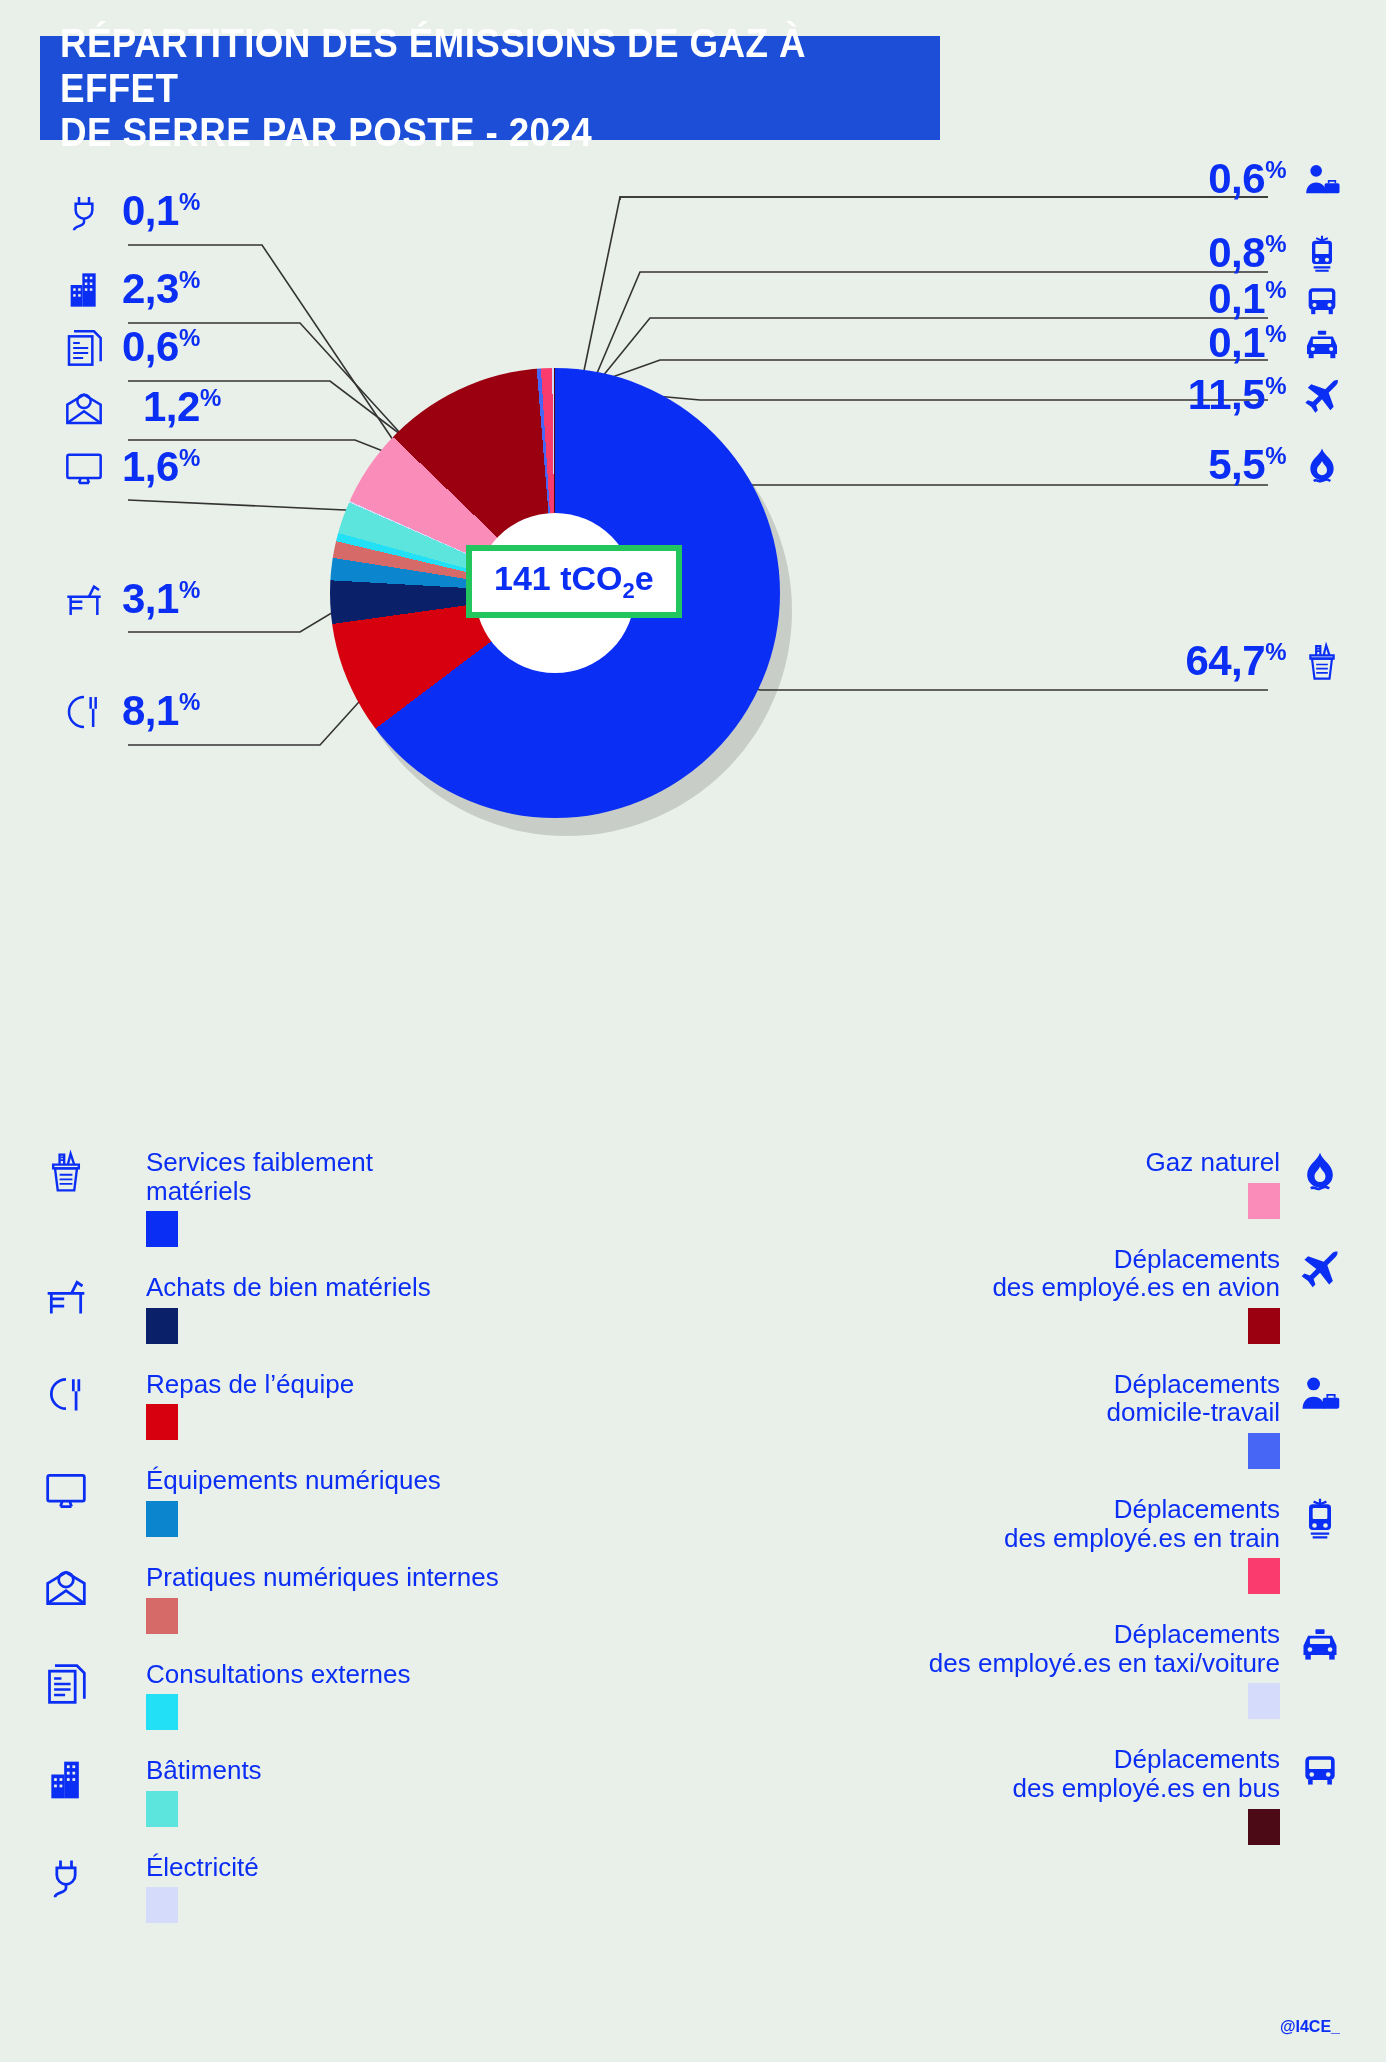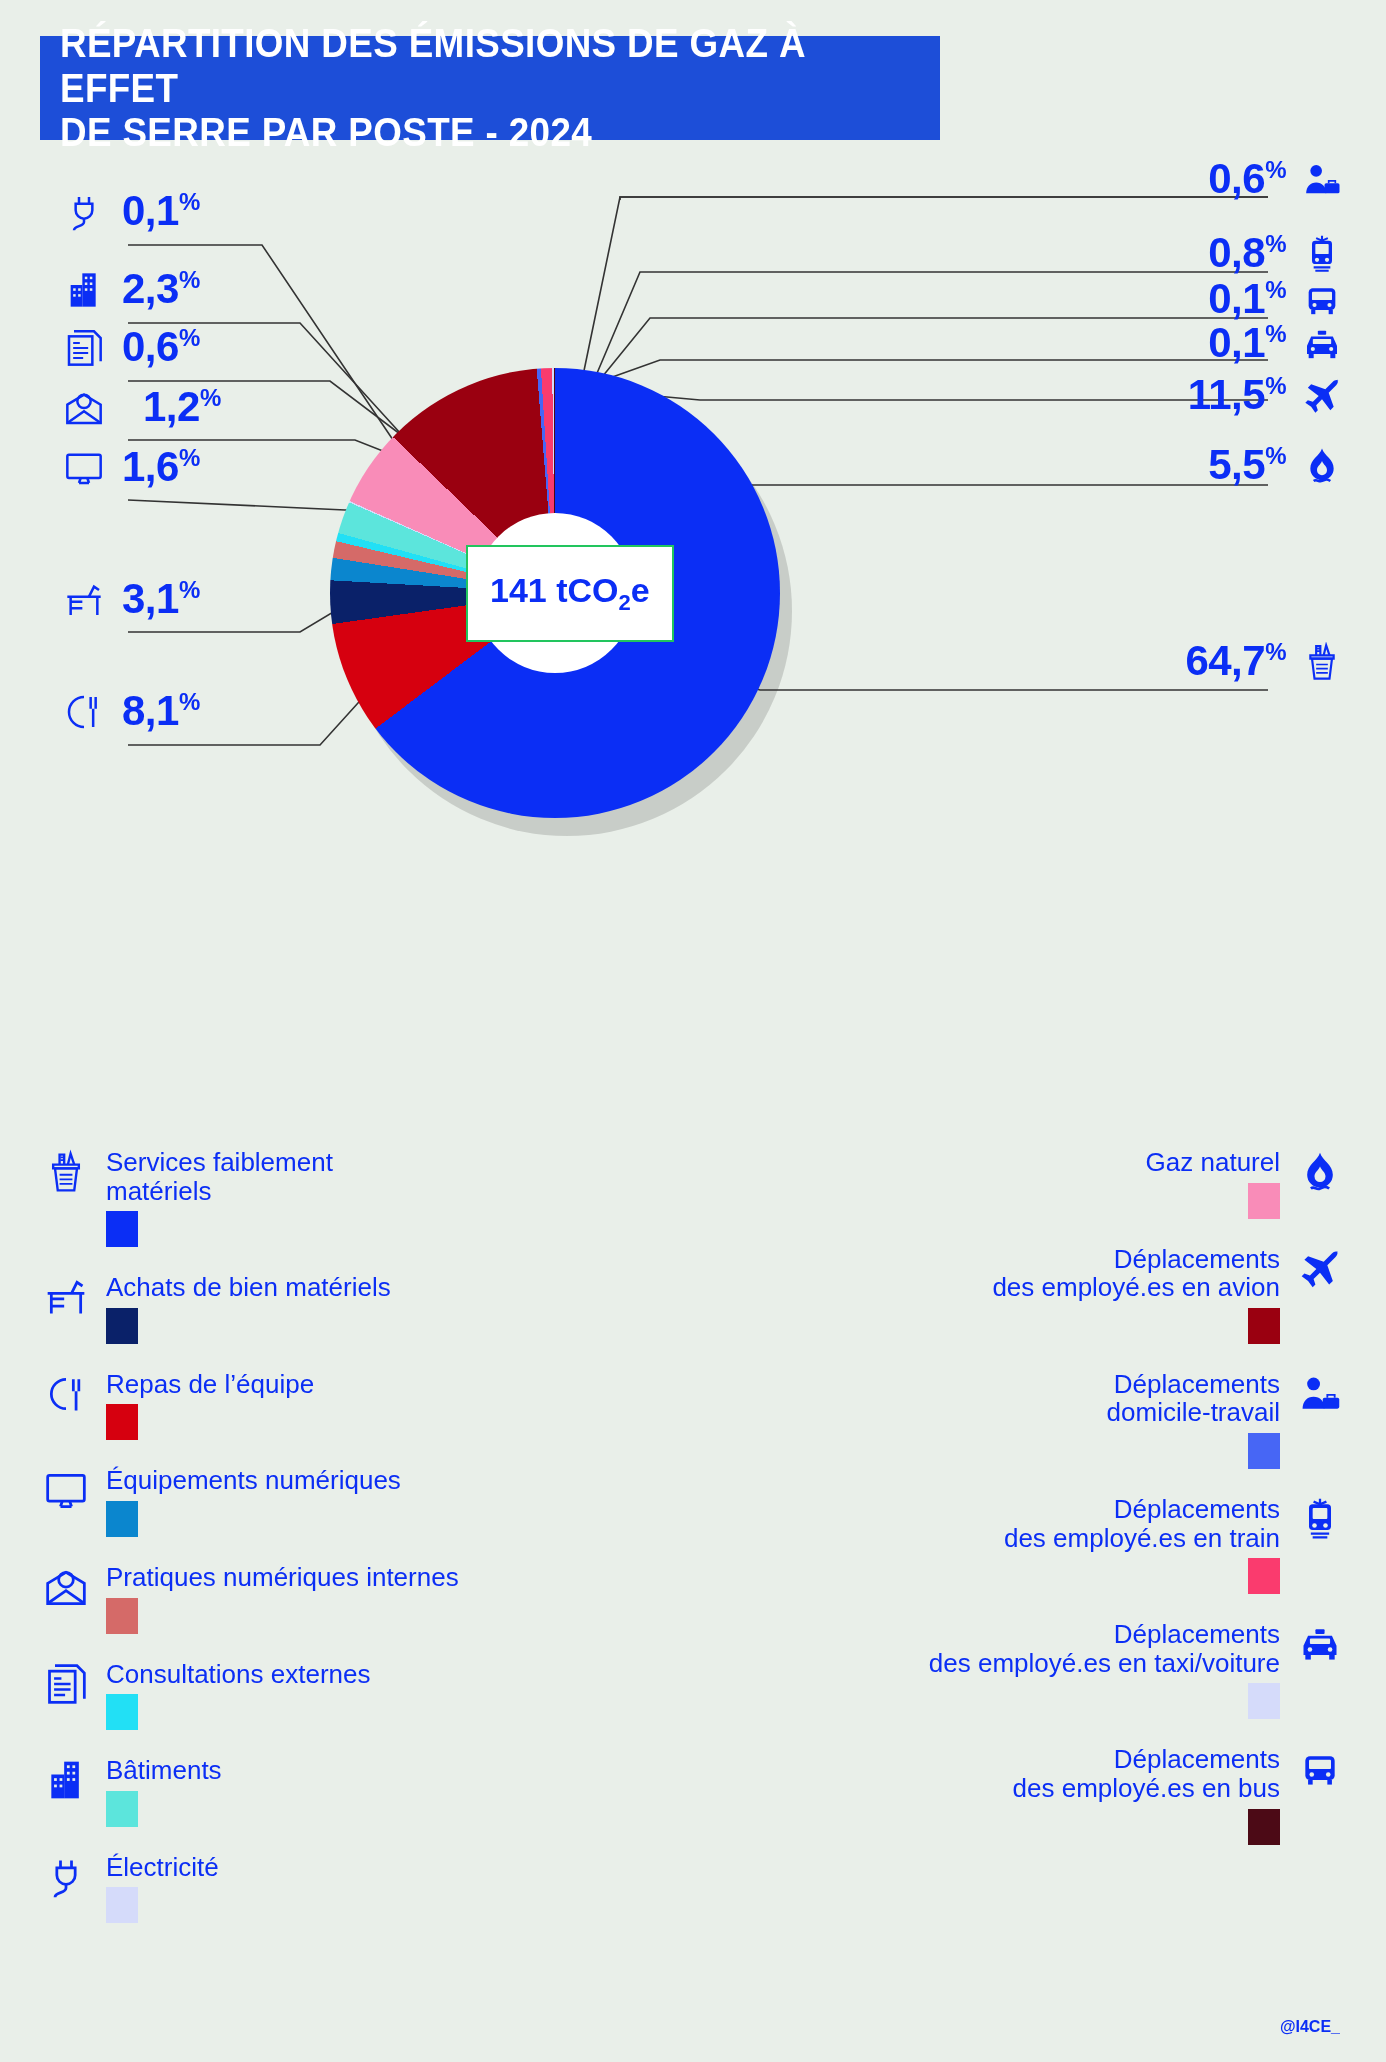--- a/index.html
+++ b/index.html
@@ -49,32 +49,32 @@
     position:absolute;left:12px;top:18px;width:450px;height:450px;border-radius:50%;
     background:rgba(0,0,0,0.14);filter:blur(0px);z-index:-1;
   }
   #donut-hole{
     position:absolute;left:50%;top:50%;width:160px;height:160px;
     margin-left:-80px;margin-top:-80px;border-radius:50%;
     background:#ffffff;
   }
   #center-label{
     position:absolute;left:466px;top:545px;
-    background:#ffffff;border:2px solid #22c55e;
-    padding:24px 22px;
+    background:#ffffff;border:6px solid #22c55e;
+    padding:8px 22px;
     color:#0B2EF5;font-size:34px;font-weight:bold;
     white-space:nowrap;z-index:5;
   }
   #center-label sub{font-size:22px;}
 
   
   #legend-left{position:absolute;left:44px;top:1148px;width:560px;}
   #legend-right{position:absolute;right:44px;top:1148px;width:560px;text-align:right;}
   .leg-row{display:flex;margin-bottom:26px;}
-  #legend-left .leg-row{align-items:flex-start;}
+  #legend-left .leg-row{align-items:flex-start;gap:40px;}
   #legend-right .leg-row{align-items:flex-start;justify-content:flex-end;}
   .leg-ico{width:44px;height:48px;flex:0 0 44px;}
   #legend-left .leg-ico{margin-right:18px;}
   #legend-right .leg-ico{margin-left:18px;order:2;}
   .leg-body{display:flex;flex-direction:column;}
   #legend-right .leg-body{}
   .leg-label{
     color:#0B2EF5;font-size:26px;line-height:1.1;white-space:pre-line;
     font-weight:normal;
   }

